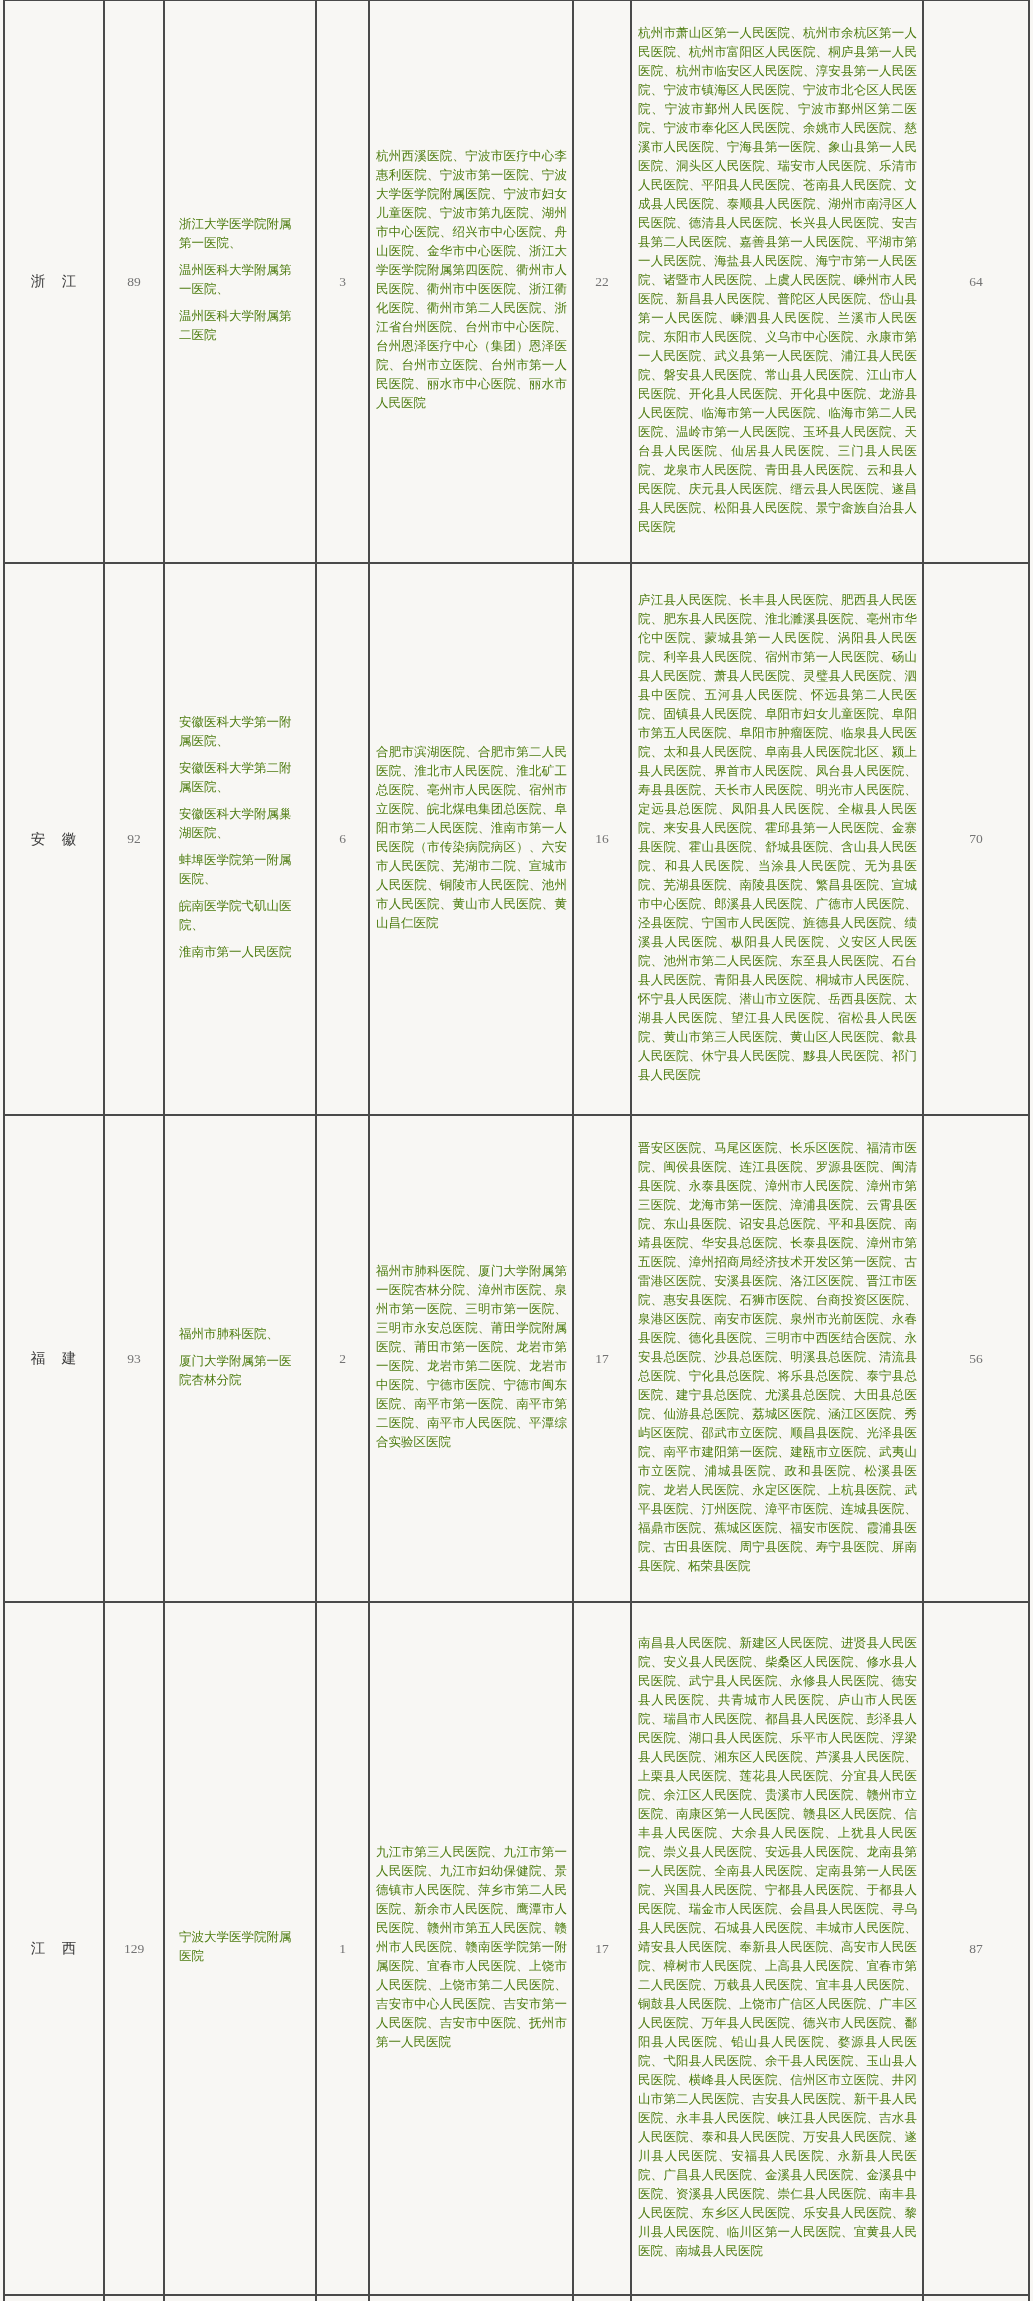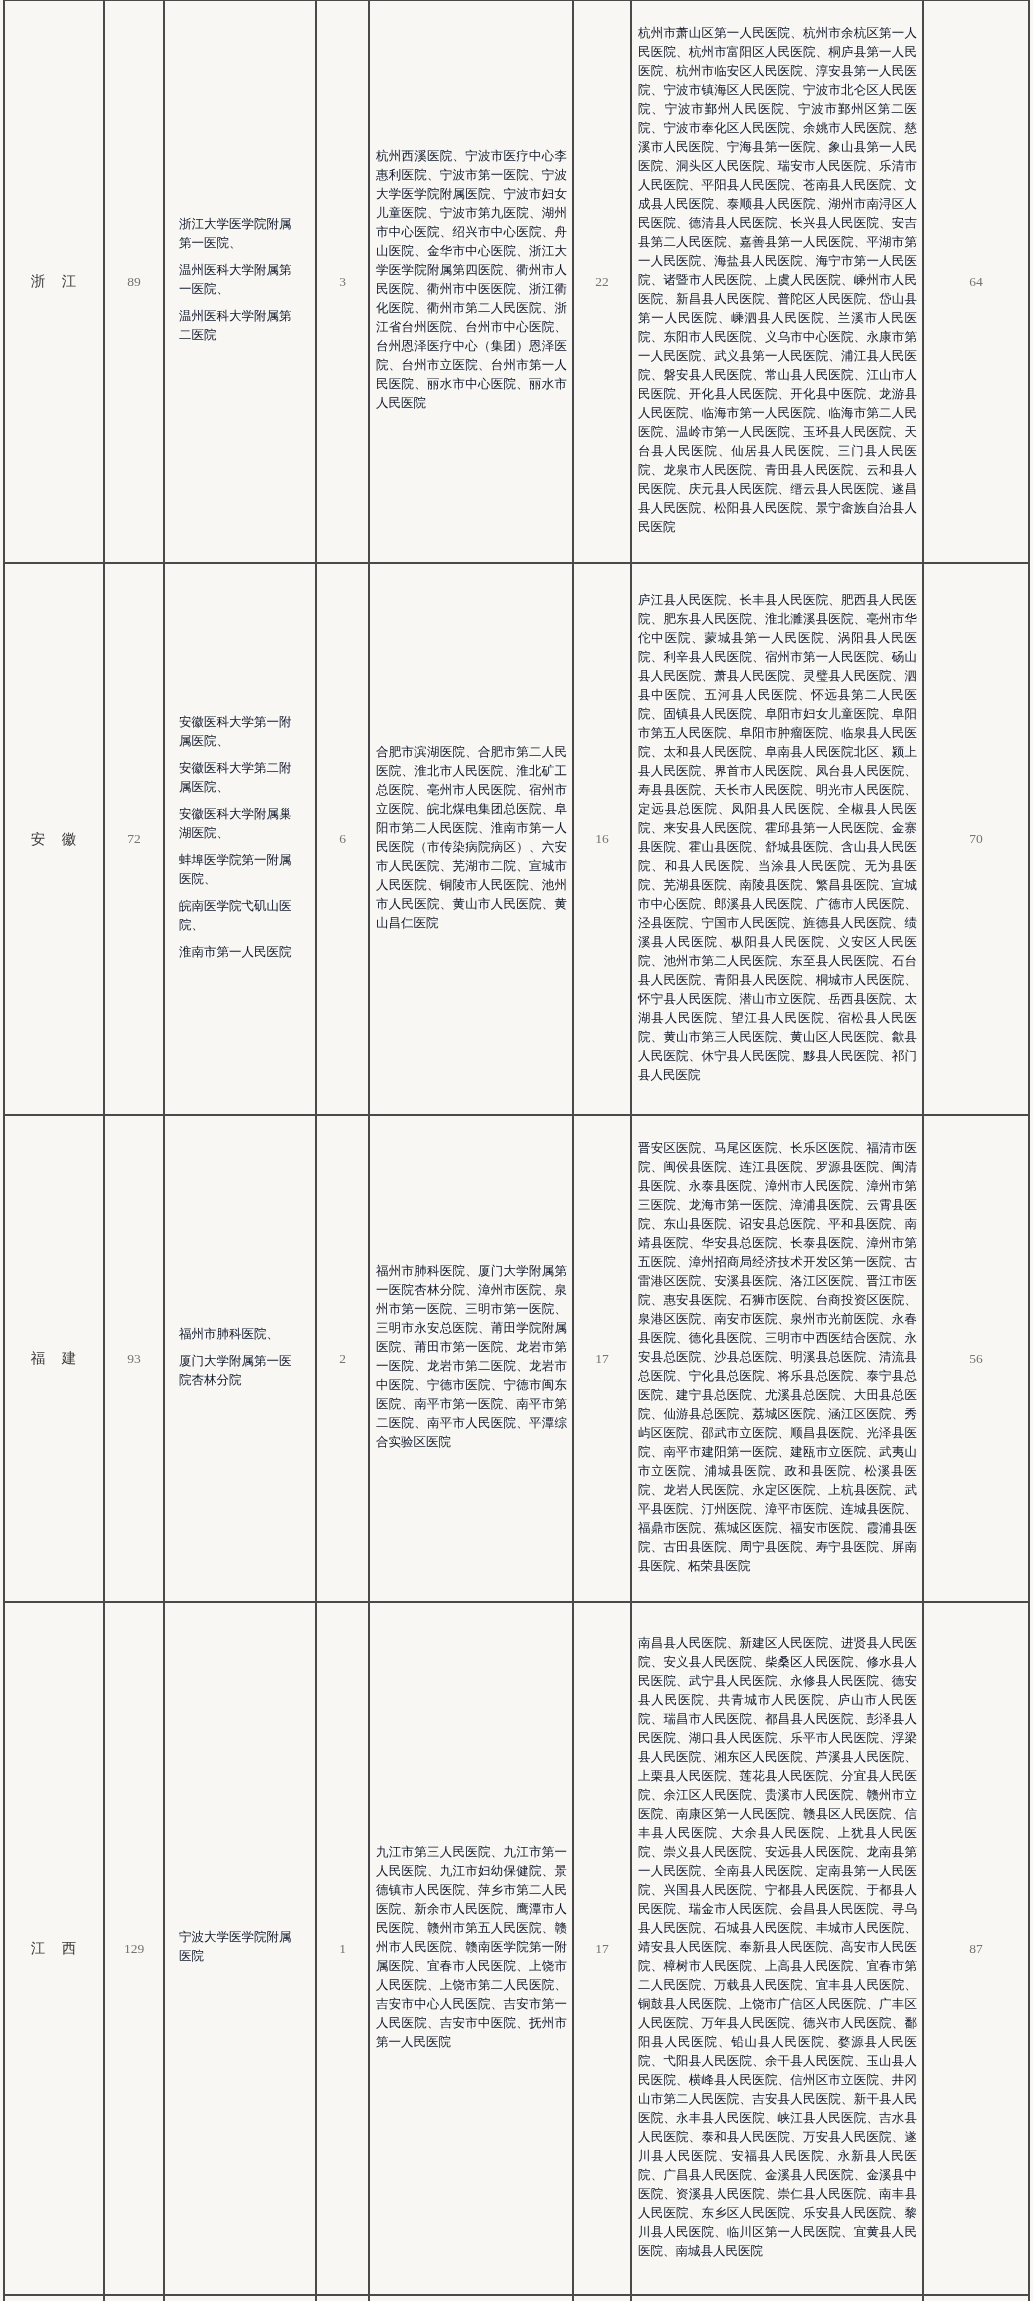--- a/index.html
+++ b/index.html
@@ -28,21 +28,21 @@
   tbody tr:nth-child(3){height:487px;}
   tbody tr:nth-child(4){height:693px;}
   tbody tr:nth-child(5){height:4px;}
   td.province{
     text-align:center;font-size:14.5px;letter-spacing:1px;color:#3a3a3a;
   }
   td.num{
     text-align:center;font-size:13.5px;color:#737373;
   }
   td.list{
-    font-size:12.5px;line-height:19px;color:#0f172a;
+    font-size:12.5px;line-height:19px;color:#4d7c0f;
     padding:6px 5px 9px 6px;
   }
   td.just{
     text-align:justify;
     text-align-last:left;
   }
   td.blocks div{margin:8px;}
 </style>
 </head>
 <body>
@@ -69,21 +69,21 @@
             <div>温州医科大学附属第二医院</div>
           </td>
     <td class="num">3</td>
     <td class="list just">杭州西溪医院、宁波市医疗中心李惠利医院、宁波市第一医院、宁波大学医学院附属医院、宁波市妇女儿童医院、宁波市第九医院、湖州市中心医院、绍兴市中心医院、舟山医院、金华市中心医院、浙江大学医学院附属第四医院、衢州市人民医院、衢州市中医医院、浙江衢化医院、衢州市第二人民医院、浙江省台州医院、台州市中心医院、台州恩泽医疗中心（集团）恩泽医院、台州市立医院、台州市第一人民医院、丽水市中心医院、丽水市人民医院</td>
     <td class="num">22</td>
     <td class="list just">杭州市萧山区第一人民医院、杭州市余杭区第一人民医院、杭州市富阳区人民医院、桐庐县第一人民医院、杭州市临安区人民医院、淳安县第一人民医院、宁波市镇海区人民医院、宁波市北仑区人民医院、宁波市鄞州人民医院、宁波市鄞州区第二医院、宁波市奉化区人民医院、余姚市人民医院、慈溪市人民医院、宁海县第一医院、象山县第一人民医院、洞头区人民医院、瑞安市人民医院、乐清市人民医院、平阳县人民医院、苍南县人民医院、文成县人民医院、泰顺县人民医院、湖州市南浔区人民医院、德清县人民医院、长兴县人民医院、安吉县第二人民医院、嘉善县第一人民医院、平湖市第一人民医院、海盐县人民医院、海宁市第一人民医院、诸暨市人民医院、上虞人民医院、嵊州市人民医院、新昌县人民医院、普陀区人民医院、岱山县第一人民医院、嵊泗县人民医院、兰溪市人民医院、东阳市人民医院、义乌市中心医院、永康市第一人民医院、武义县第一人民医院、浦江县人民医院、磐安县人民医院、常山县人民医院、江山市人民医院、开化县人民医院、开化县中医院、龙游县人民医院、临海市第一人民医院、临海市第二人民医院、温岭市第一人民医院、玉环县人民医院、天台县人民医院、仙居县人民医院、三门县人民医院、龙泉市人民医院、青田县人民医院、云和县人民医院、庆元县人民医院、缙云县人民医院、遂昌县人民医院、松阳县人民医院、景宁畲族自治县人民医院</td>
     <td class="num">64</td>
   </tr>
         <tr>
     <td class="province">安　徽</td>
-    <td class="num">72</td>
+    <td class="num">92</td>
     <td class="list blocks">
             <div>安徽医科大学第一附属医院、</div>
             <div>安徽医科大学第二附属医院、</div>
             <div>安徽医科大学附属巢湖医院、</div>
             <div>蚌埠医学院第一附属医院、</div>
             <div>皖南医学院弋矶山医院、</div>
             <div>淮南市第一人民医院</div>
           </td>
     <td class="num">6</td>
     <td class="list just">合肥市滨湖医院、合肥市第二人民医院、淮北市人民医院、淮北矿工总医院、亳州市人民医院、宿州市立医院、皖北煤电集团总医院、阜阳市第二人民医院、淮南市第一人民医院（市传染病院病区）、六安市人民医院、芜湖市二院、宣城市人民医院、铜陵市人民医院、池州市人民医院、黄山市人民医院、黄山昌仁医院</td>

